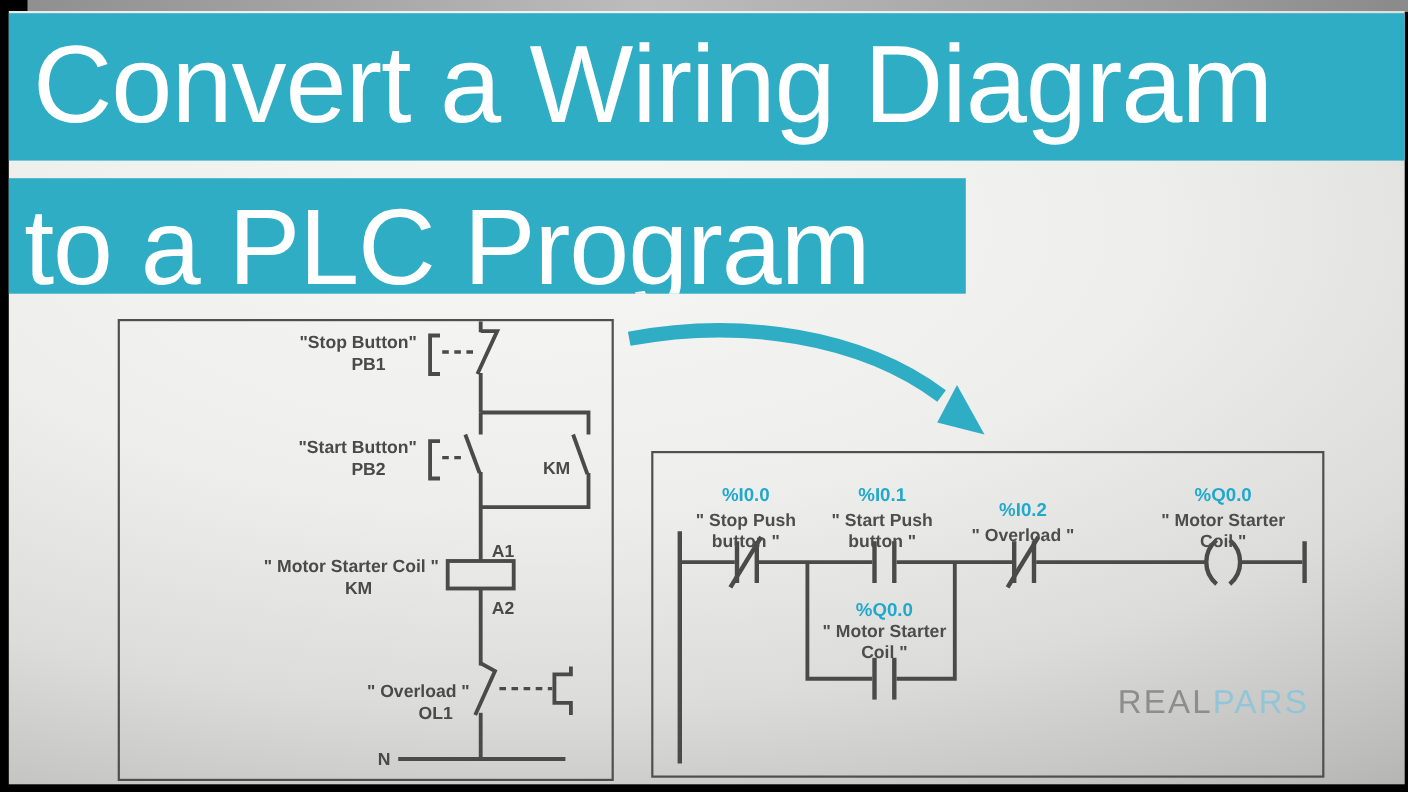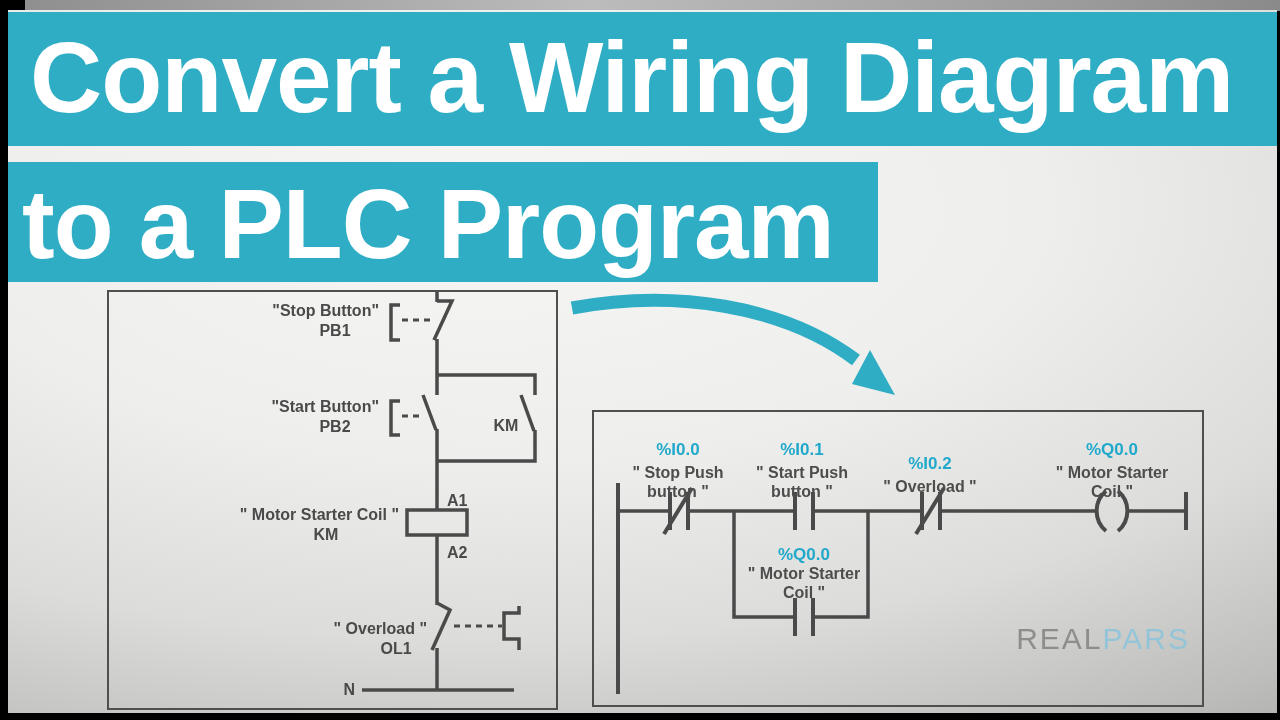--- a/index.html
+++ b/index.html
@@ -3,24 +3,24 @@
 <meta charset="utf-8">
 <style>
   * { margin:0; padding:0; box-sizing:border-box; }
   html,body { width:1280px; height:720px; background:#000; overflow:hidden; }
   .stage { position:absolute; left:0; top:0; width:1280px; height:720px; background:#000;
            font-family:"Liberation Sans",sans-serif; }
   .top-strip { position:absolute; left:25px; top:0; width:1255px; height:11px;
            background:linear-gradient(to right,#8f8f8f,#bcbcbc 45%,#9a9a9a 85%,#8a8a8a); }
   .content { position:absolute; left:8px; top:10px; width:1269px; height:703px;
            background:radial-gradient(ellipse 115% 95% at 38% 28%,#f6f6f4 0%,#eeeeec 38%,#dcdcda 65%,#bdbdbb 88%,#a9a9a7 100%); }
-  .banner { position:absolute; left:0; background:#2fadc5; color:#fff; font-weight:700;
+  .banner { position:absolute; left:0; background:#2fadc5; color:#fff; font-weight:400;
            white-space:nowrap; overflow:hidden; }
   .banner1 { top:2px; width:1269px; height:134px; font-size:100px; line-height:131px; padding-left:22px; letter-spacing:-1px; }
-  .banner2 { top:152px; width:870px; height:120px; font-size:98px; line-height:124px; padding-left:14px; letter-spacing:-1px; }
+  .banner2 { top:152px; width:870px; height:105px; font-size:98px; line-height:124px; padding-left:14px; letter-spacing:-1px; }
   .panel { position:absolute; border:2px solid #4f4f4f; }
   .wiring-panel { left:99px; top:280px; width:451px; height:420px; }
   .plc-panel { left:584px; top:400px; width:612px; height:297px; }
   .arrow-svg { position:absolute; left:550px; top:282px; width:355px; height:118px; }
   svg { display:block; }
   .wire { stroke:#4a4a4a; stroke-width:3.5; fill:none; }
   .dash { stroke:#4a4a4a; stroke-width:3; fill:none; stroke-dasharray:6 5; }
   .bar  { stroke:#4a4a4a; stroke-width:4; fill:none; }
   .rail { stroke:#4a4a4a; stroke-width:4; fill:none; }
   .wl   { font:700 16px "Liberation Sans",sans-serif; fill:#4a4a4a; }

